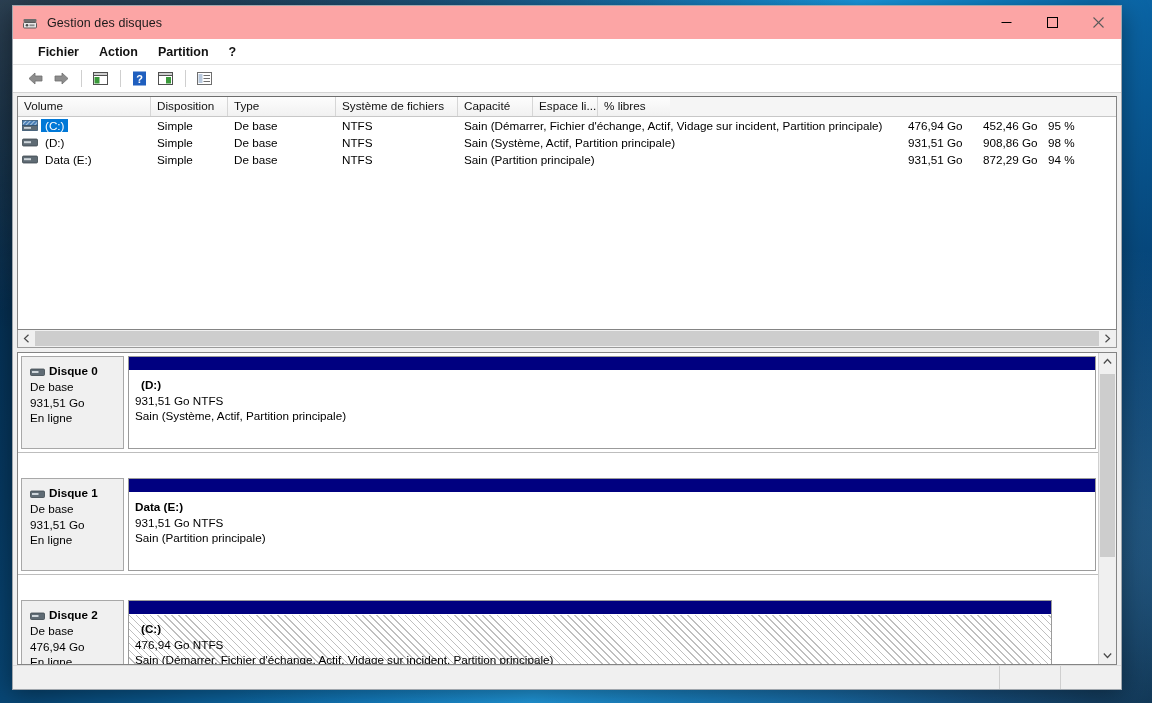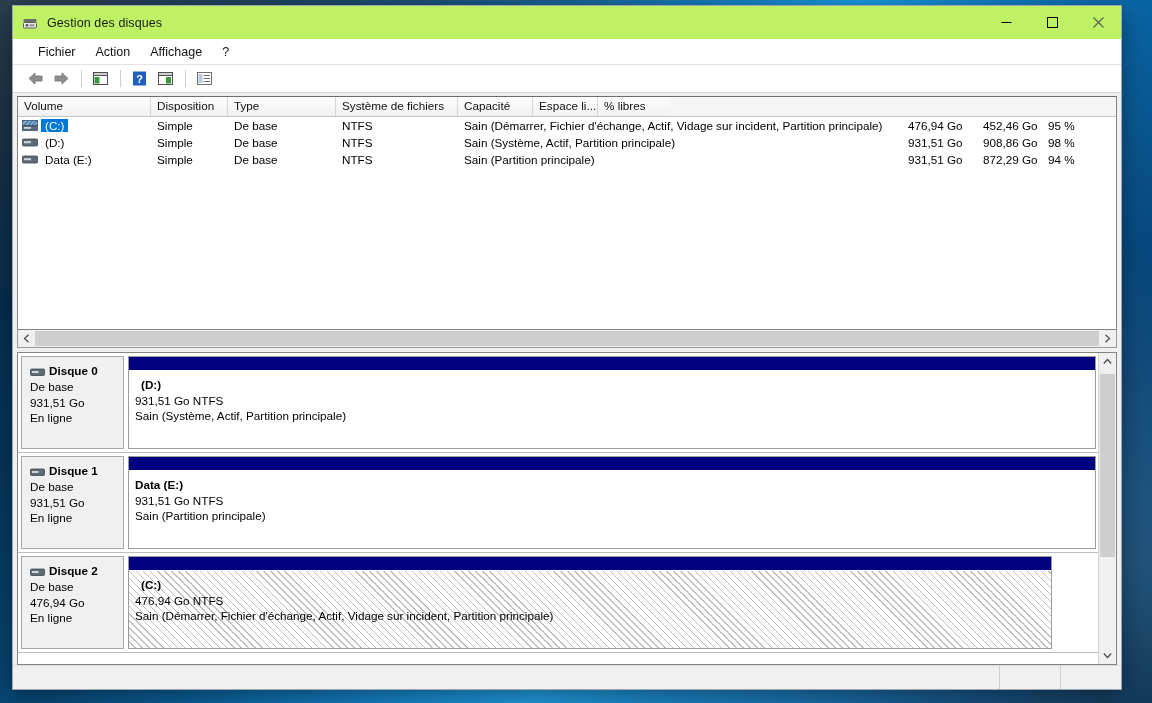--- a/index.html
+++ b/index.html
@@ -50,21 +50,21 @@
     background: #f0f0f0;
     border: 1px solid #9fa6ad;
     box-shadow: 0 6px 26px rgba(0,0,0,0.45);
     display: flex;
     flex-direction: column;
   }
 
   
   #titlebar {
     height: 33px;
-    background: #bef264;
+    background: #fca5a5;
     display: flex;
     align-items: center;
     flex: 0 0 auto;
     position: relative;
   }
   #app-icon {
     width: 16px;
     height: 16px;
     margin-left: 9px;
     margin-right: 9px;
@@ -99,20 +99,21 @@
     align-items: center;
     padding-left: 16px;
     flex: 0 0 auto;
     border-bottom: 1px solid #e3e3e3;
   }
   .menu-item {
     font-size: 12.5px;
     color: #111;
     padding: 3px 9px;
     margin-right: 2px;
+    font-weight: bold;
   }
 
   
   #toolbar {
     height: 27px;
     background: #ffffff;
     display: flex;
     align-items: center;
     padding-left: 10px;
     flex: 0 0 auto;
@@ -241,20 +242,21 @@
     display: flex;
     min-height: 0;
     overflow: hidden;
   }
   #disk-scroll-area {
     flex: 1 1 auto;
     display: flex;
     flex-direction: column;
     overflow: hidden;
     min-width: 0;
+    gap: 22px;
   }
   .disk-row {
     height: 100px;
     display: flex;
     flex: 0 0 auto;
     border-bottom: 1px solid #bdbdbd;
     padding: 3px 2px 3px 3px;
     box-sizing: border-box;
     background: #ffffff;
   }
@@ -425,21 +427,21 @@
           <line x1="0.5" y1="0.5" x2="10.5" y2="10.5" stroke="#5a5a5a" stroke-width="1.1"></line>
           <line x1="10.5" y1="0.5" x2="0.5" y2="10.5" stroke="#5a5a5a" stroke-width="1.1"></line>
         </svg>
       </div>
     </div>
   </div>
 
   <div id="menubar">
     <span class="menu-item">Fichier</span>
     <span class="menu-item">Action</span>
-    <span class="menu-item">Affichage</span>
+    <span class="menu-item">Partition</span>
     <span class="menu-item">?</span>
   </div>
 
   <div id="toolbar">
     <div class="tb-btn">
       <svg width="17" height="15" viewBox="0 0 17 15">
         <path d="M8 2 L2 7.5 L8 13 L8 10 L15 10 L15 5 L8 5 Z" fill="#8d8d8d" stroke="#6e6e6e" stroke-width="0.8" stroke-linejoin="round"></path>
       </svg>
     </div>
     <div class="tb-btn">

